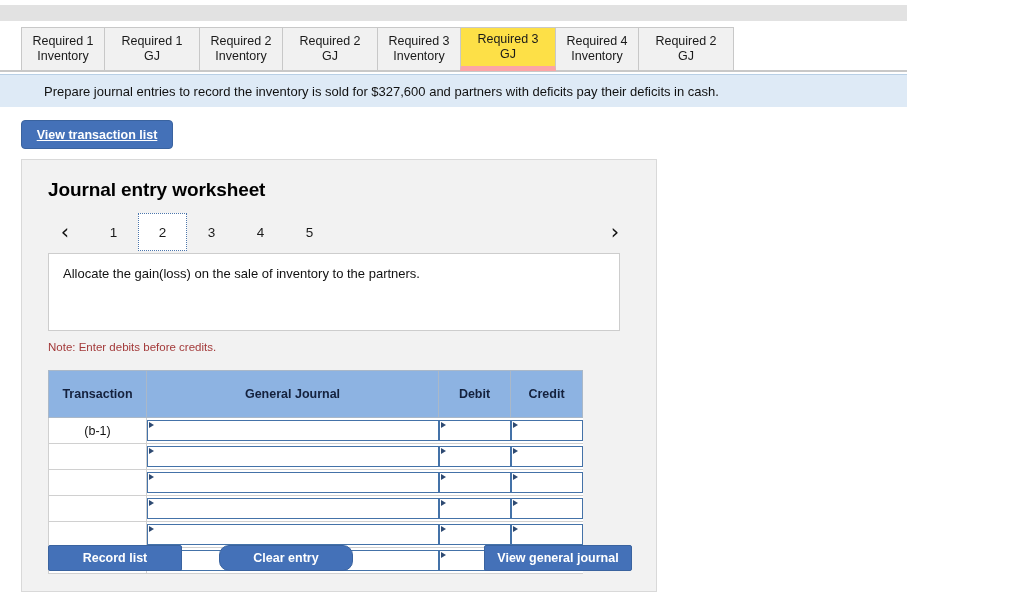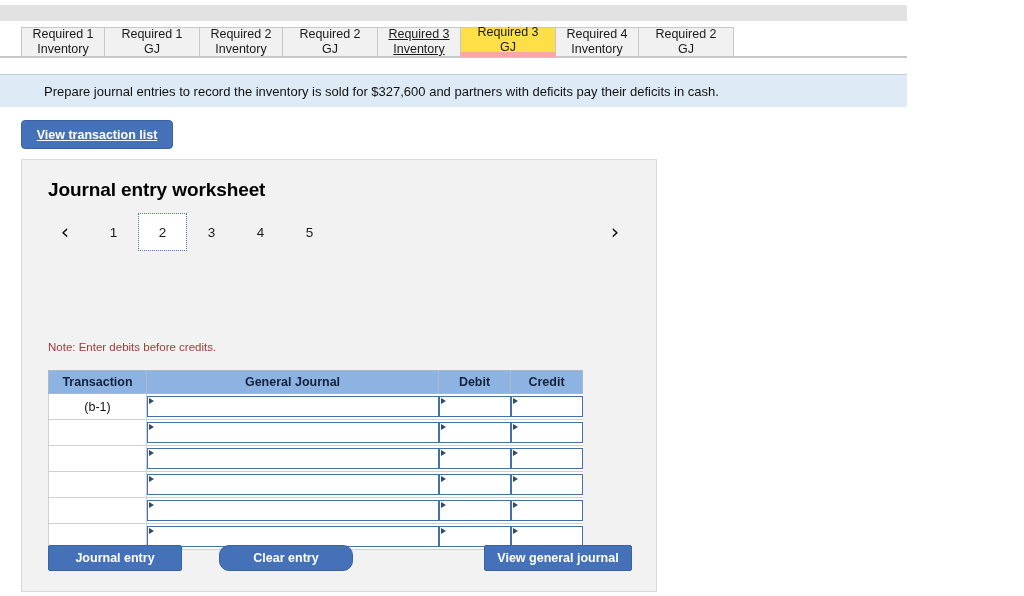--- a/index.html
+++ b/index.html
@@ -28,21 +28,21 @@
     height: 16px;
     background: #e2e2e2;
   }
 
   
   .tab-strip {
     position: absolute;
     left: 0;
     top: 27px;
     width: 907px;
-    height: 31px;
+    height: 45px;
     display: flex;
     align-items: stretch;
     border-bottom: 1px solid #c8c8c8;
     box-sizing: border-box;
   }
   .tab-spacer-left {
     width: 21px;
     flex: 0 0 21px;
     border-bottom: 1px solid #c8c8c8;
     box-sizing: border-box;
@@ -223,21 +223,21 @@
     border-collapse: collapse;
     table-layout: fixed;
   }
   .jtable th {
     background: #8db3e2;
     border: 1px solid #aab8c8;
     font-size: 12.5px;
     font-weight: bold;
     color: #14213d;
     height: 22px;
-    padding: 0;
+    padding: 12px;
     text-align: center;
   }
   .jtable td {
     border: 1px solid #d0d0d0;
     background: #ffffff;
     height: 23px;
     padding: 0;
     vertical-align: middle;
   }
   .col-trans { width: 98px; }
@@ -311,21 +311,21 @@
   <div class="top-bar"></div>
 
   <div class="tab-strip">
     <div class="tab-spacer-left"></div>
     <div class="tab" style="flex: 0 0 84px;">Required 1
 Inventory</div>
       <div class="tab" style="flex: 0 0 96px;">Required 1 GJ</div>
       <div class="tab" style="flex: 0 0 84px;">Required 2
 Inventory</div>
       <div class="tab" style="flex: 0 0 96px;">Required 2 GJ</div>
-      <div class="tab" style="flex: 0 0 84px; text-decoration: underline;">Required 3
+      <div class="tab" style="flex: 0 0 84px;">Required 3
 Inventory</div>
       <div class="tab active" style="flex: 0 0 96px;">Required 3 GJ</div>
       <div class="tab" style="flex: 0 0 84px;">Required 4
 Inventory</div>
       <div class="tab" style="flex: 0 0 96px;">Required 2 GJ</div>
       <div class="tab-fill" style="flex: 1 1 auto;"></div>
   </div>
 
   <div class="instruction-bar">
     <span>Prepare journal entries to record the inventory is sold for $327,600 and partners with deficits pay their deficits in cash.</span>
@@ -342,20 +342,23 @@
       <div class="pager-nums">
           <div class="pager-num">1</div>
           <div class="pager-num active">2</div>
           <div class="pager-num">3</div>
           <div class="pager-num">4</div>
           <div class="pager-num">5</div>
         </div>
       <div class="pager-arrow right">›</div>
     </div>
 
+    <div class="prompt-box">
+      <span>Allocate the gain(loss) on the sale of inventory to the partners.</span>
+    </div>
 
     <div class="note">Note: Enter debits before credits.</div>
 
     <table class="jtable">
       <colgroup>
         <col class="col-trans">
           <col class="col-gj">
           <col class="col-debit">
           <col class="col-credit">
       </colgroup>
@@ -436,18 +439,18 @@
             <td class="input-host">
               <div class="cell-input"></div>
             </td>
             <td class="input-host">
               <div class="cell-input"></div>
             </td>
           </tr>
         </tbody>
     </table>
 
-    <div class="btn btn-record">Journal entry</div>
+    <div class="btn btn-record">Record list</div>
     <div class="btn btn-clear">Clear entry</div>
     <div class="btn btn-viewgj">View general journal</div>
 
   </div>
 </div>
 
 </body></html>

